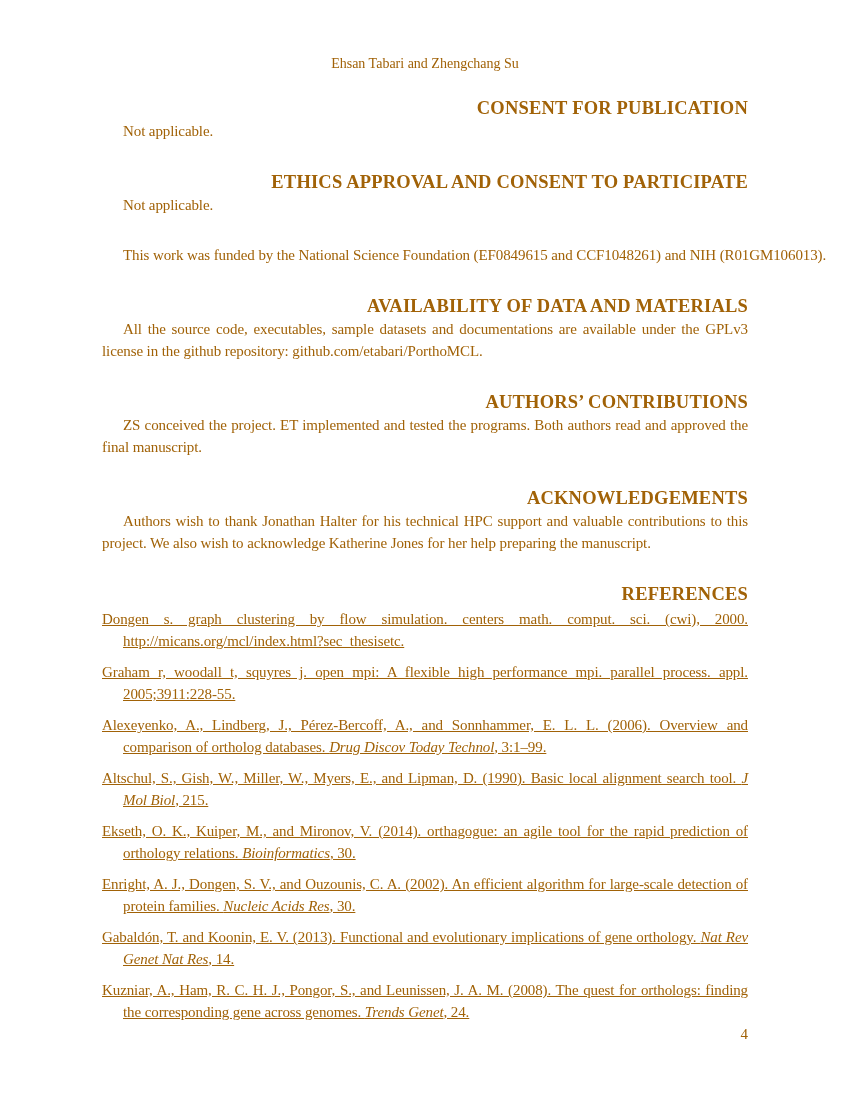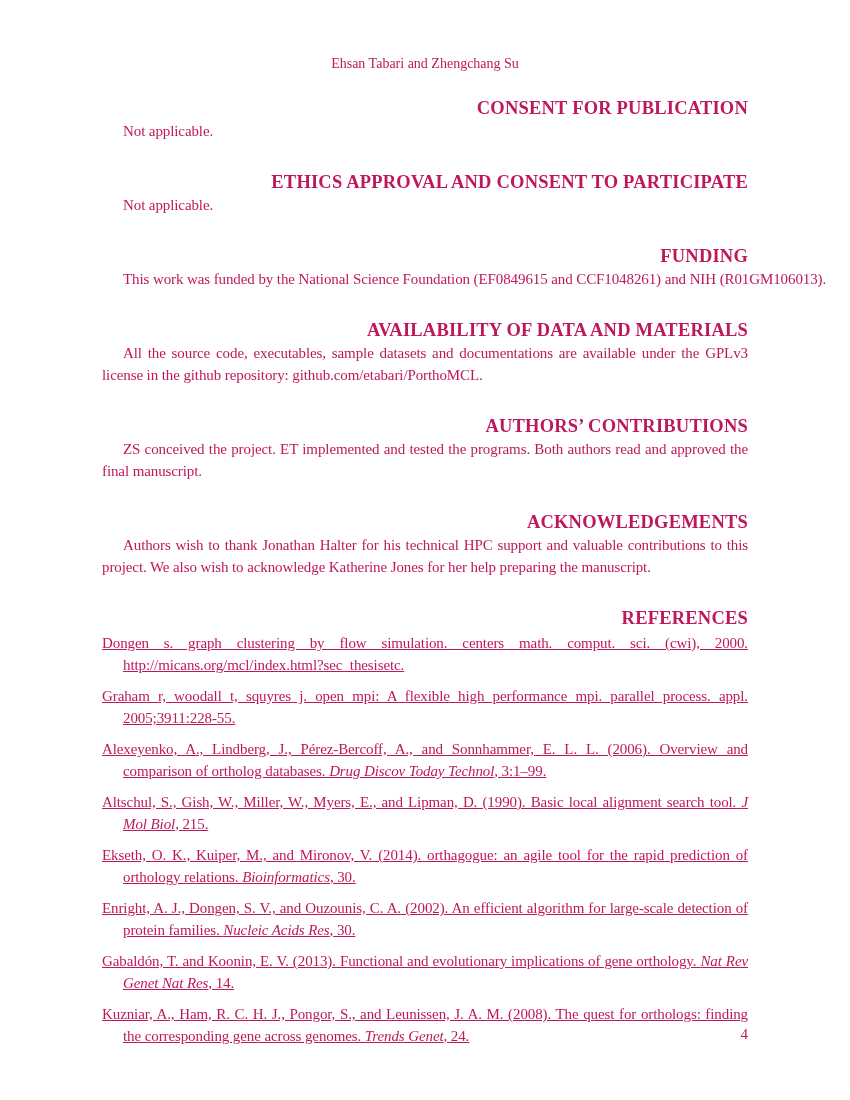--- a/index.html
+++ b/index.html
@@ -6,21 +6,21 @@
     margin: 0;
     padding: 0;
     background: #ffffff;
   }
   .page {
     position: relative;
     width: 850px;
     height: 1100px;
     background: #ffffff;
     font-family: "Liberation Serif", serif;
-    color: #be185d;
+    color: #a16207;
     overflow: hidden;
   }
   .running-head {
     position: absolute;
     top: 55px;
     left: 0;
     width: 100%;
     text-align: center;
     font-size: 14px;
     line-height: 18px;
@@ -95,21 +95,20 @@
       <h2 class="sec-heading">CONSENT FOR PUBLICATION</h2>
       <p class="body indent">Not applicable.</p>
     </section>
 
     <section class="sec">
       <h2 class="sec-heading">ETHICS APPROVAL AND CONSENT TO PARTICIPATE</h2>
       <p class="body indent">Not applicable.</p>
     </section>
 
     <section class="sec">
-      <h2 class="sec-heading">FUNDING</h2>
       <p class="body indent nowrap">This work was funded by the National Science Foundation (EF0849615 and CCF1048261) and NIH (R01GM106013).</p>
     </section>
 
     <section class="sec">
       <h2 class="sec-heading">AVAILABILITY OF DATA AND MATERIALS</h2>
       <p class="body indent">All the source code, executables, sample datasets and documentations are available under the GPLv3 license in the github repository: github.com/etabari/PorthoMCL.</p>
     </section>
 
     <section class="sec">
       <h2 class="sec-heading">AUTHORS’ CONTRIBUTIONS</h2>

